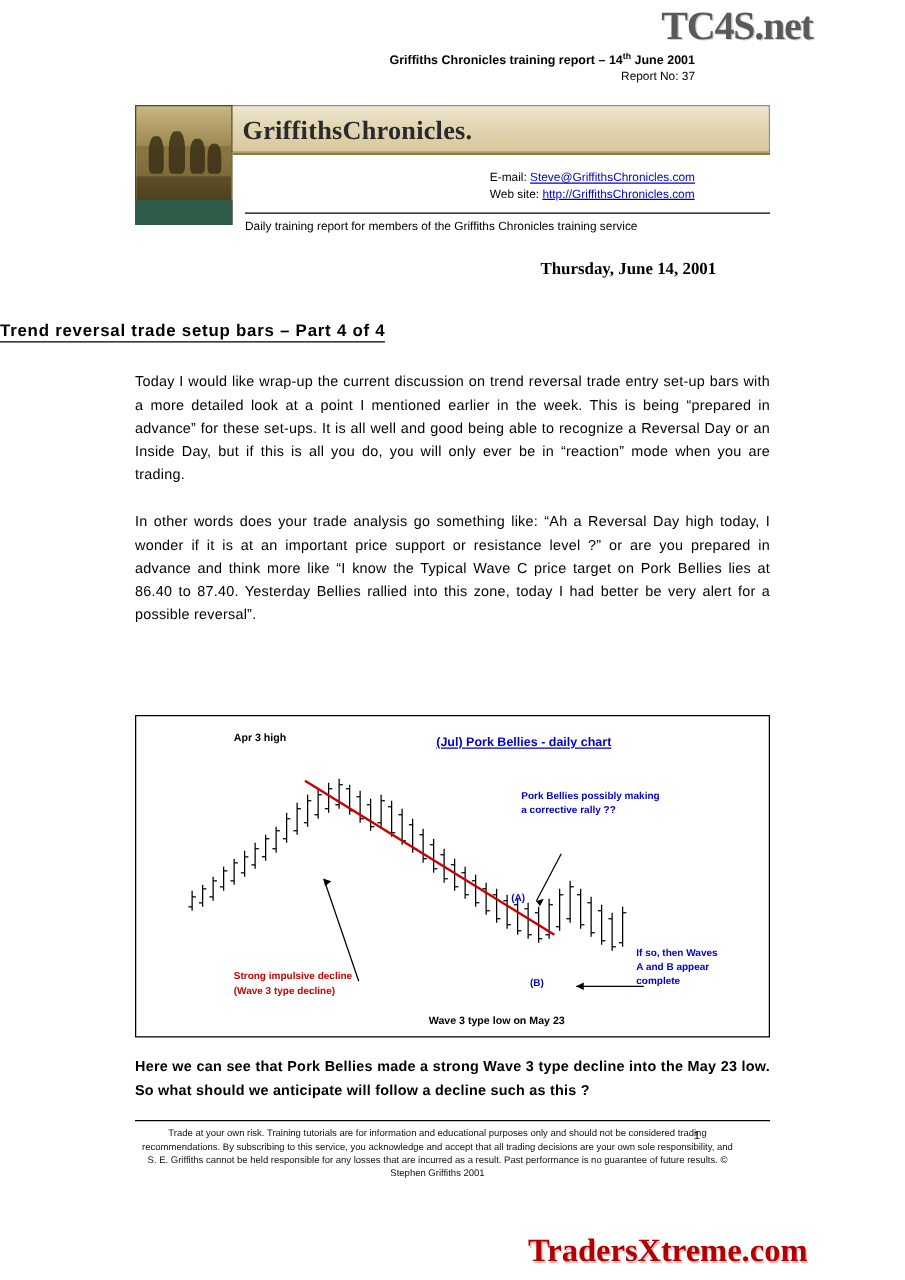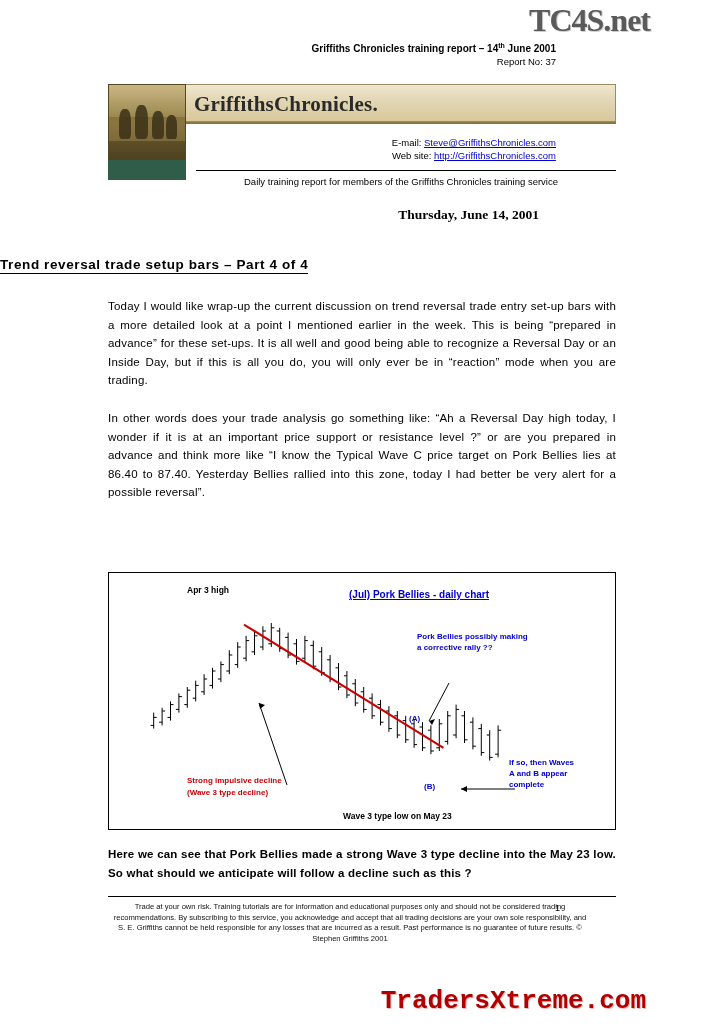--- a/index.html
+++ b/index.html
@@ -36,21 +36,21 @@
     font-weight: bold;
     font-size: 30px;
     color: #cc0000;
     letter-spacing: 0px;
     text-shadow: 1px 1px 1px #7a1111;
   }
   .wm-traders {
     position: absolute;
     bottom: 8px;
     right: 18px;
-    font-family: Liberation Mono, monospace;
+    font-family: Liberation Serif, serif;
     font-weight: bold;
     font-size: 26px;
     color: #b00000;
     text-shadow: 1px 1px 0 #f0b6b6;
   }
 
   
   .page {
     position: absolute;
     left: 0; top: 0;
@@ -145,48 +145,47 @@
     width: 78px;
     height: 20px;
     background: #2f5d4a;
   }
 
   
   .contact {
     position: absolute;
     top: 136px;
     right: 108px;
-    text-align: center;
+    text-align: left;
     font-size: 9.5px;
     line-height: 13px;
   }
   .contact .lbl { color: #000; }
   .contact a {
     color: #0000cc;
     text-decoration: underline;
   }
   .tagline {
     position: absolute;
     top: 176px;
     left: 196px;
     font-size: 9.5px;
-    margin-left: 48px;
   }
   .hr-thin {
     position: absolute;
     left: 196px;
     top: 170px;
     width: 420px;
     height: 1px;
     background: #000;
   }
   .datestamp {
     position: absolute;
     top: 207px;
-    right: 125px;
+    right: 91px;
     font-family: "Liberation Serif", serif;
     font-size: 13.5px;
     font-weight: bold;
     text-align: right;
   }
 
   
   .article-title {
     position: absolute;
     top: 257px;

